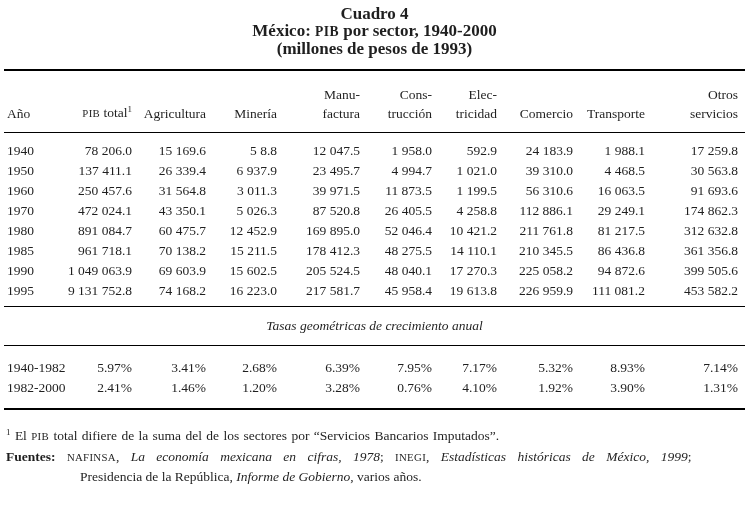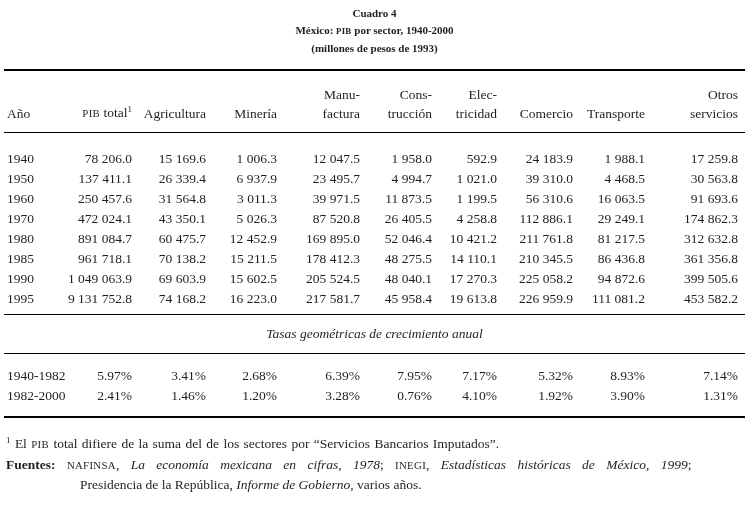--- a/index.html
+++ b/index.html
@@ -5,21 +5,21 @@
   html, body {
     margin: 0; padding: 0;
     width: 751px; height: 511px;
     background: #ffffff;
     overflow: hidden;
     font-family: "Liberation Serif", "DejaVu Serif", serif;
     color: #1f1f1f;
   }
   .page { padding: 5px 0 0 4px; }
 
-  .title-block { width: 741px; text-align: center; font-weight: bold; font-size: 11px; line-height: 17px; }
+  .title-block { width: 741px; text-align: center; font-weight: bold; font-size: 17px; line-height: 17px; }
 
   table.pib {
     width: 741px;
     table-layout: fixed;
     border-collapse: collapse;
     margin-top: 12px;
     border-top: 2.5px solid #000;
     border-bottom: 2.5px solid #000;
   }
   col.c0 { width: 56px; }
@@ -43,21 +43,21 @@
     padding: 14px 0 9px 0;
     border-bottom: 1px solid #000;
   }
   thead th:first-child { text-align: left; padding-left: 3px; }
   thead th:last-child { padding-right: 7px; }
 
   tbody td { text-align: right; height: 20px; }
   tbody td:first-child { text-align: left; padding-left: 3px; }
   tbody td:last-child { padding-right: 7px; }
 
-  tbody.data-rows tr:first-child td { padding-top: 16px; }
+  tbody.data-rows tr:first-child td { padding-top: 8px; }
   tbody.data-rows tr:last-child td  { padding-bottom: 5px; }
 
   tr.mid-row td {
     border-top: 1px solid #000;
     border-bottom: 1px solid #000;
     text-align: center;
     font-style: italic;
     height: 38px;
     padding: 0;
   }
@@ -136,21 +136,21 @@
             <div><span>Otros</span></div>
             <div><span>servicios</span></div>
           </th>
         </tr>
     </thead>
     <tbody class="data-rows">
         <tr>
           <td>1940</td>
           <td>78 206.0</td>
           <td>15 169.6</td>
-          <td>1 006.3</td>
+          <td>5 8.8</td>
           <td>12 047.5</td>
           <td>1 958.0</td>
           <td>592.9</td>
           <td>24 183.9</td>
           <td>1 988.1</td>
           <td>17 259.8</td>
         </tr>
         <tr>
           <td>1950</td>
           <td>137 411.1</td>

